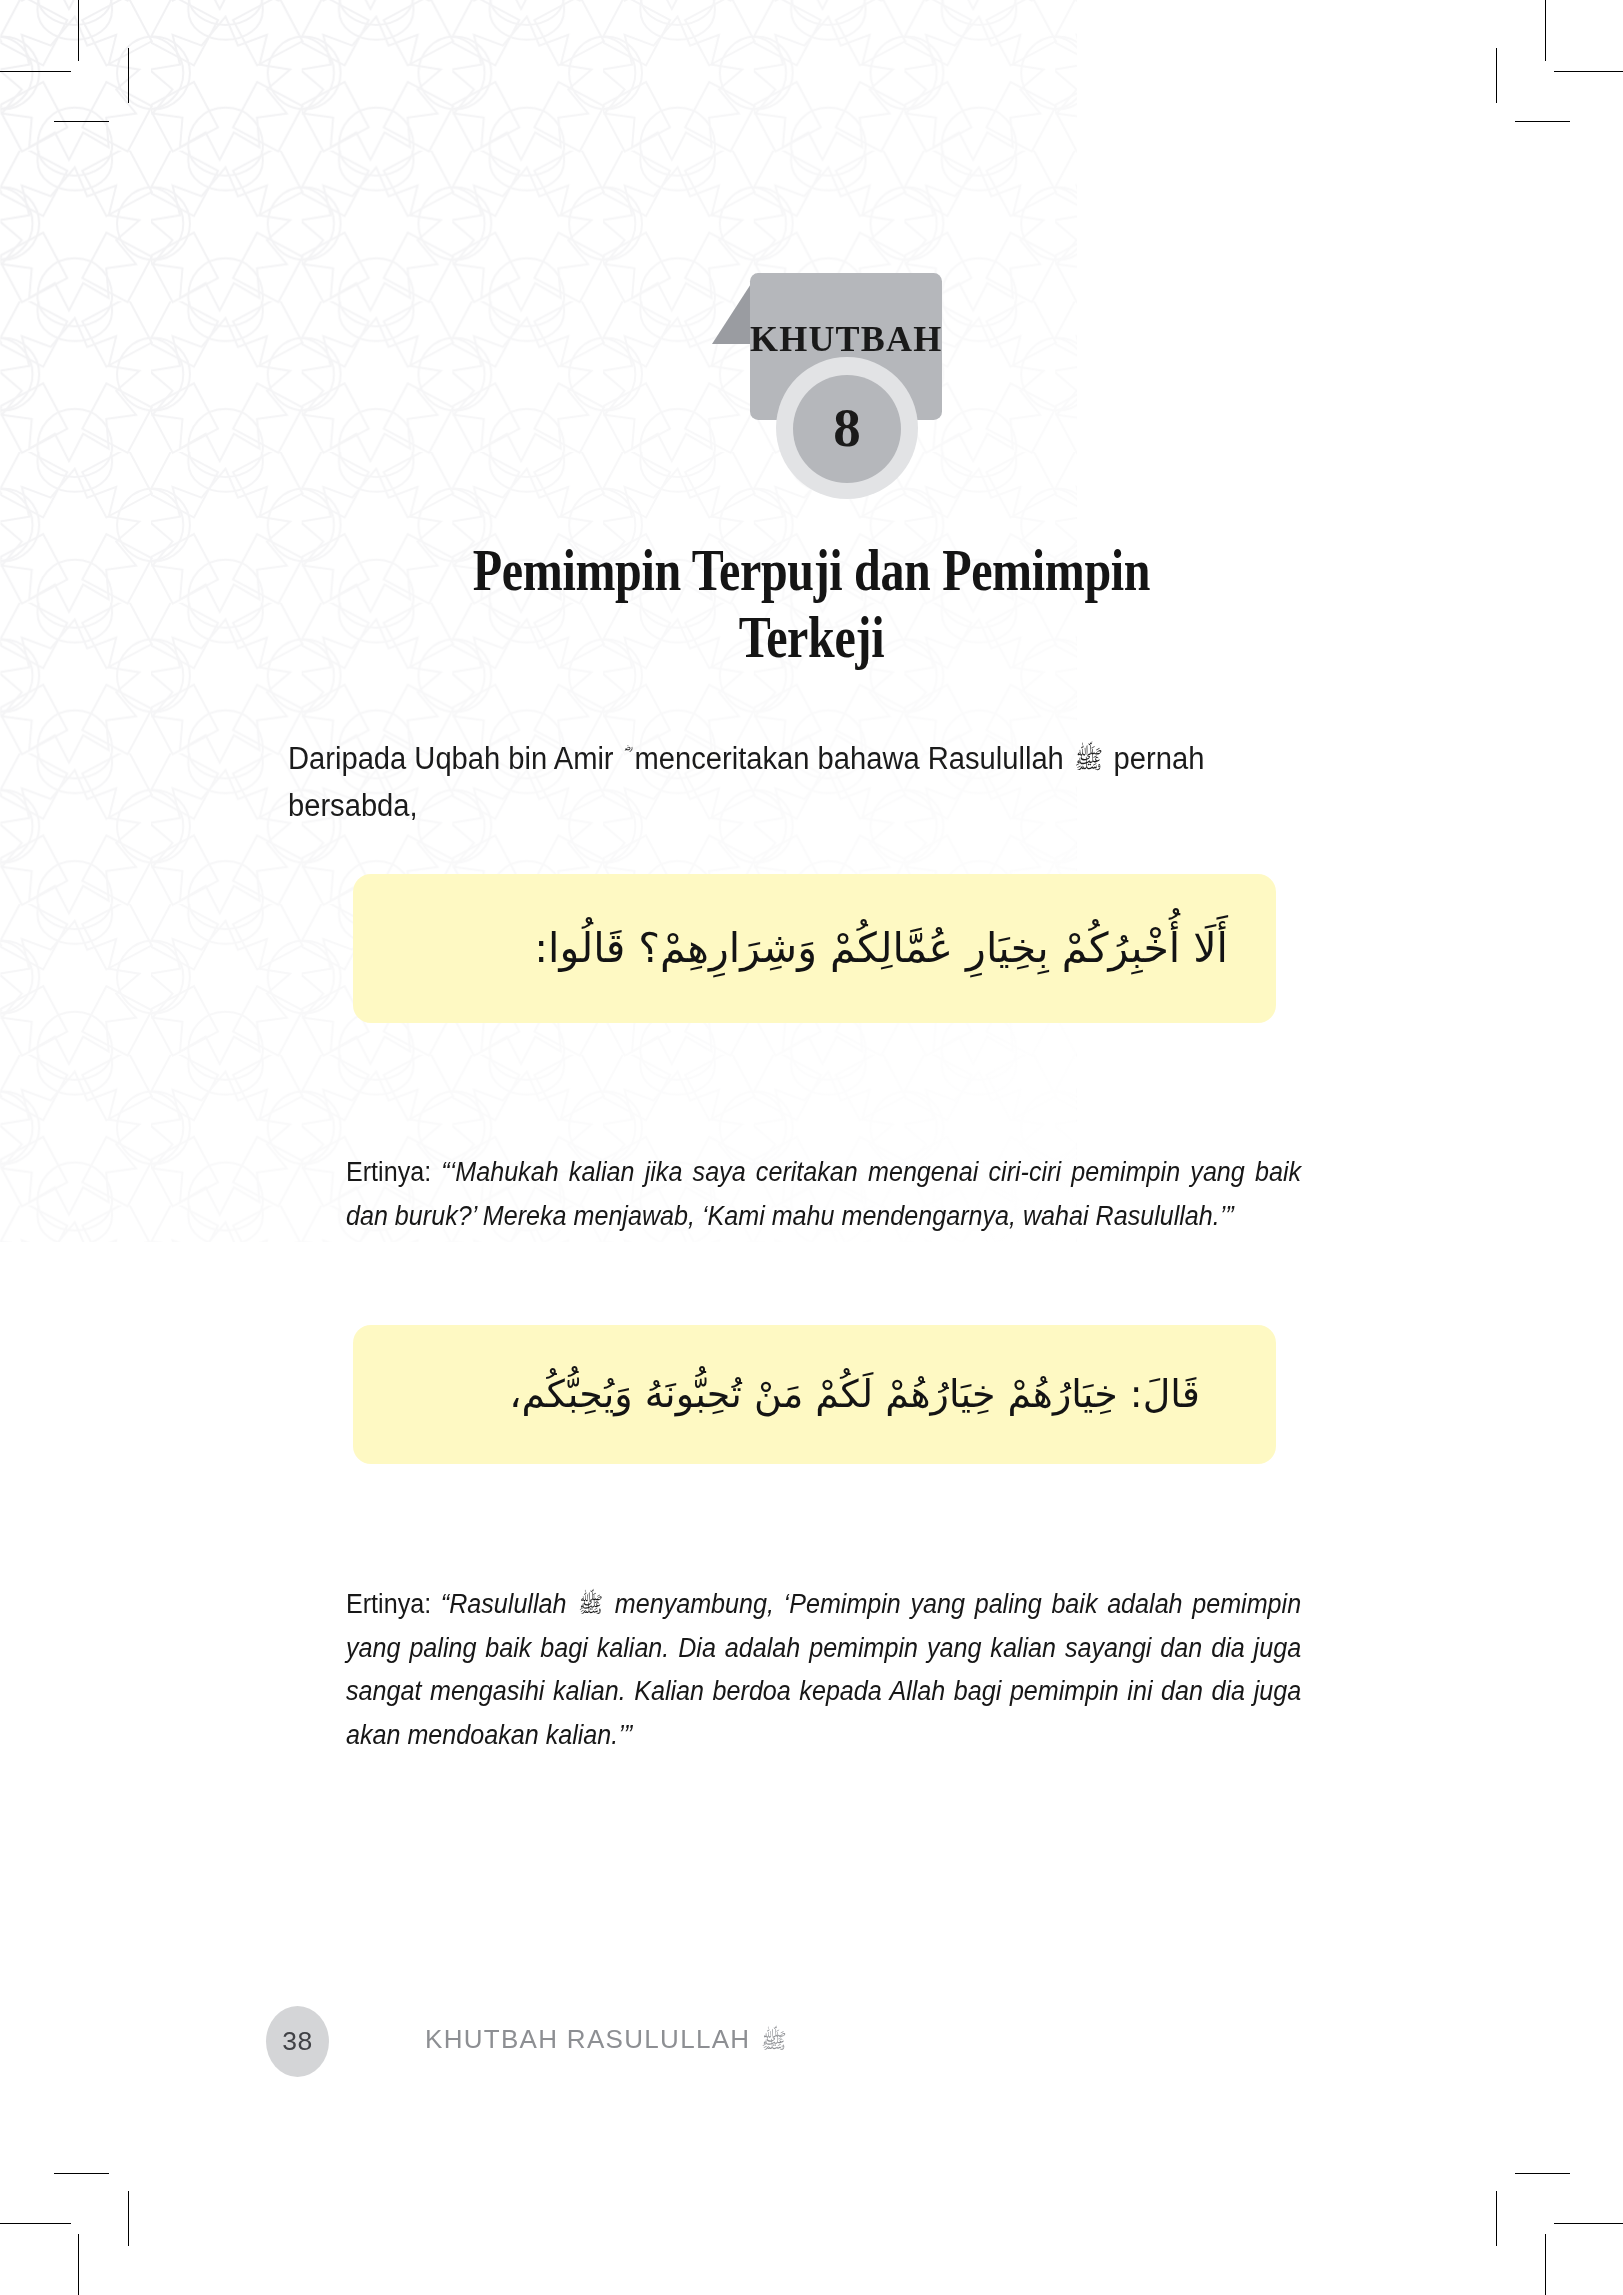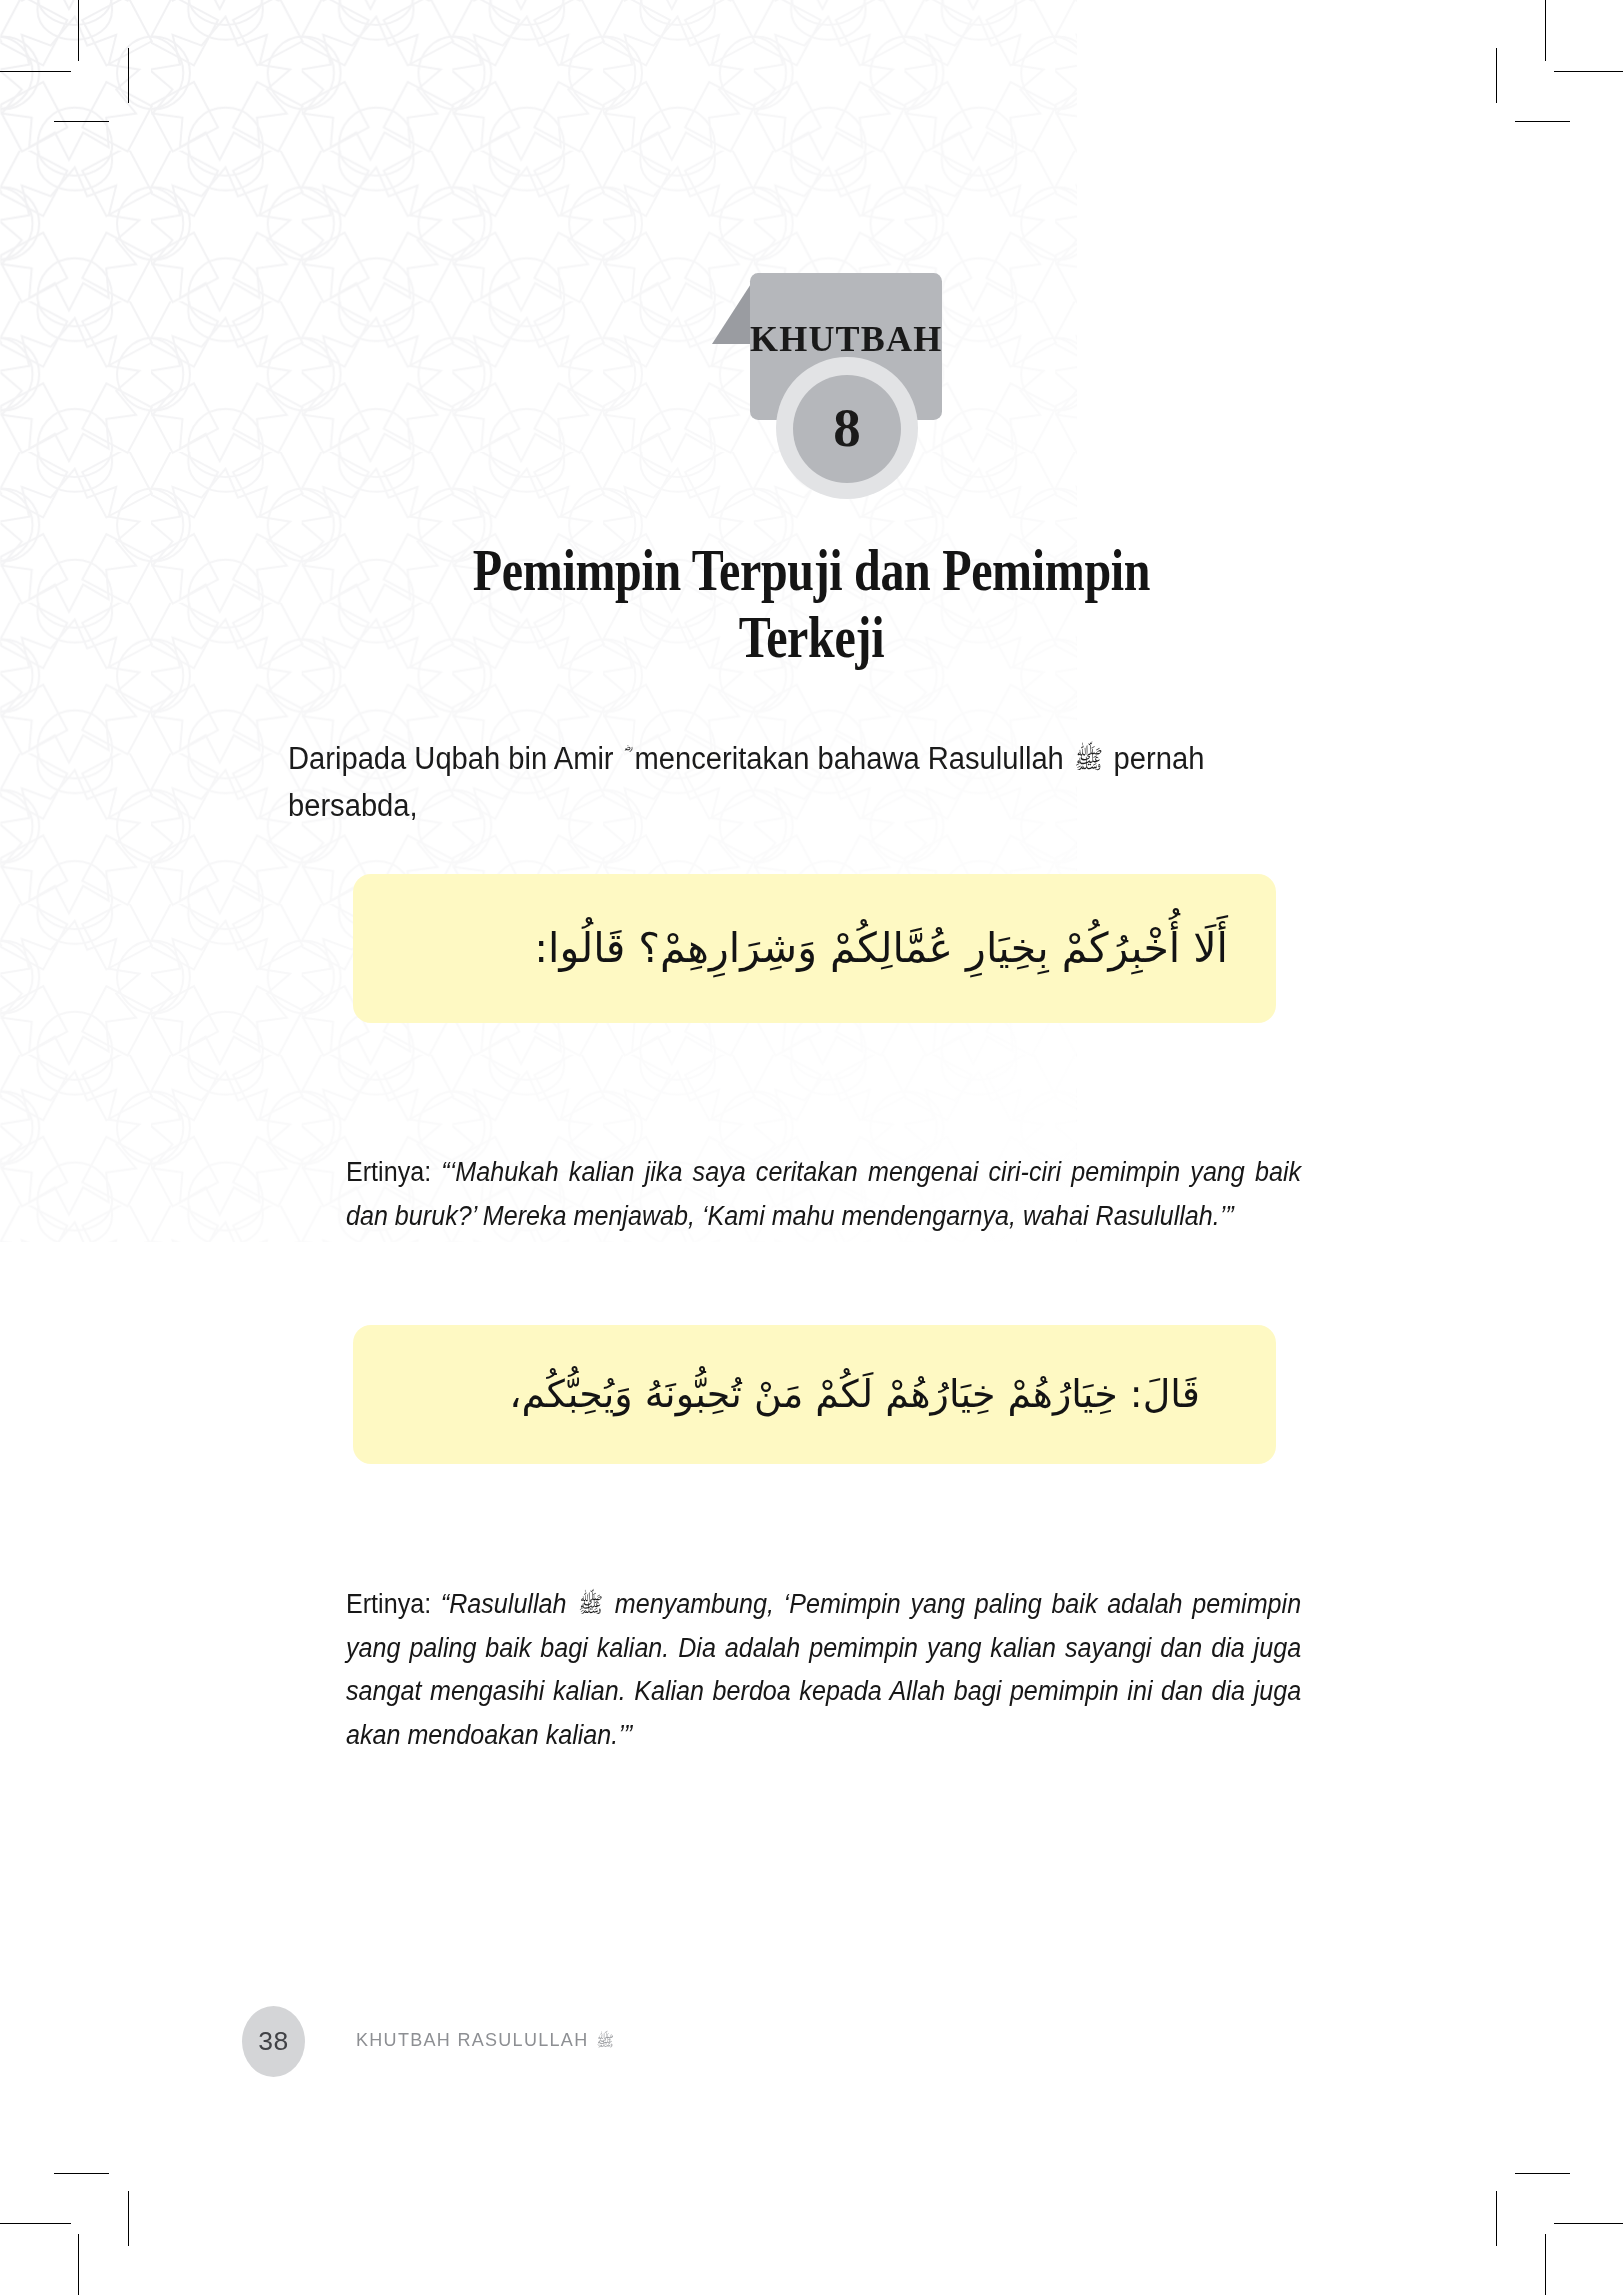--- a/index.html
+++ b/index.html
@@ -219,43 +219,44 @@
   }
   #translation-2 {
     left: 346px;
     top: 1583px;
     width: 1027px;
   }
 
   
   .footer {
     position: absolute;
-    left: 242px;
+    left: 266px;
     top: 2006px;
     height: 71px;
     display: flex;
     align-items: center;
+    gap: 45px;
   }
   .page-number-badge {
     width: 63px;
     height: 71px;
     border-radius: 50%;
     background: #d4d5d7;
     display: flex;
     align-items: center;
     justify-content: center;
     font-family: "Liberation Sans", sans-serif;
     font-size: 26.5px;
     color: #414246;
     letter-spacing: 0.4px;
   }
   .footer-title {
     margin-left: 51px;
     font-family: "Liberation Sans", sans-serif;
-    font-size: 18px;
+    font-size: 26px;
     letter-spacing: 1.3px;
     color: #8d8f93;
     white-space: nowrap;
   }
   .footer-title .honorific { color: #8d8f93; }
 </style>
 </head>
 <body>
 
 <div class="page">

